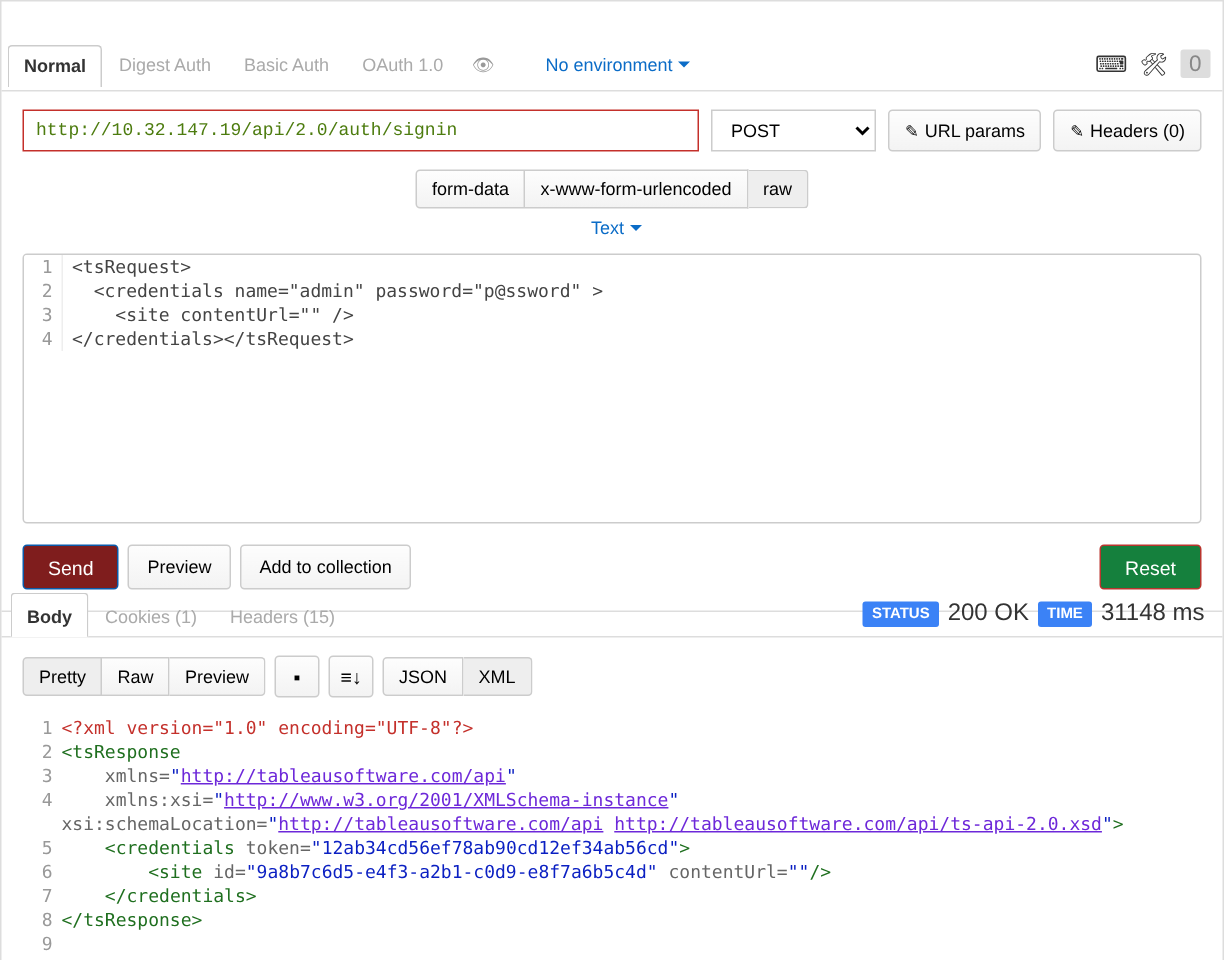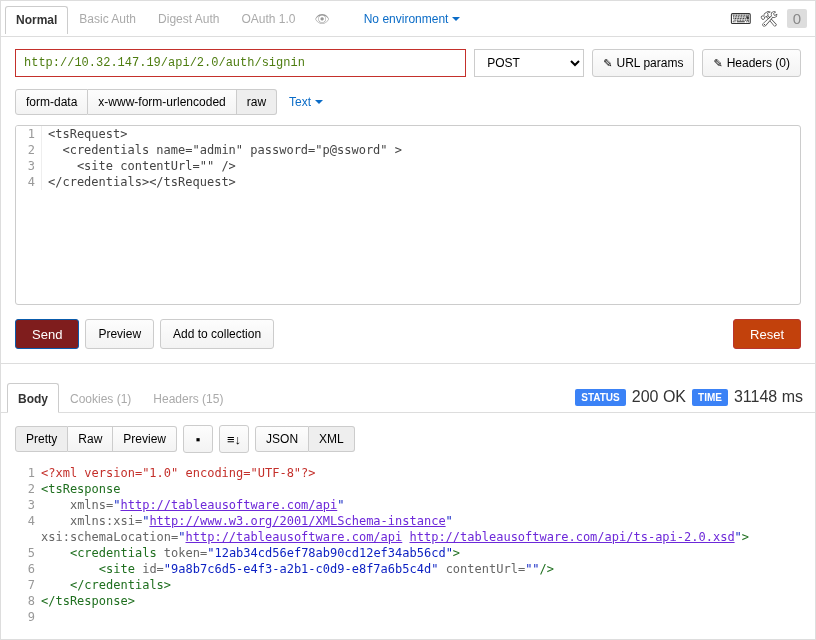--- a/index.html
+++ b/index.html
@@ -1,56 +1,56 @@
 <!DOCTYPE html>
 <html><head>
   <meta charset="utf-8">
   <style>
     * { box-sizing:border-box; margin:0; padding:0; }
     body { font-family:Arial,Helvetica,sans-serif; font-size:12px; color:#333; background:#fff; width:816px; }
     .container { border:1px solid #ddd; }
     
-    .top { display:flex; align-items:center; height:36px; border-bottom:1px solid #ddd; padding-left:4px; }
+    .top { display:flex; align-items:center; height:36px; border-bottom:1px solid #ddd; padding-left:4px;margin-top:24px; }
     .auth-tab { height:28px; display:flex; align-items:center; padding:0 10px; border:1px solid transparent; border-bottom:none; font-size:12px; color:#aaa; cursor:pointer; }
     .auth-tab.active { border-color:#ccc; background:#fff; color:#333; font-weight:bold; border-radius:3px 3px 0 0; position:relative; top:1px; }
     .eye-icon { margin-left:8px; color:#999; }
     .env-select { margin-left:8px; color:#0b6cc7; cursor:pointer; display:flex; align-items:center; gap:4px;padding-left:26px; }
     .env-select .caret { border-top:4px solid #0b6cc7; border-left:4px solid transparent; border-right:4px solid transparent; }
     .spacer { flex:1; }
     .top-icons { display:flex; align-items:center; gap:8px; padding-right:8px; color:#333; }
     .top-icons span { font-size:15px; }
     .count-badge { background:#ddd; color:#888; padding:1px 6px; border-radius:2px; font-size:11px; }
     
     .url-row { display:flex; align-items:center; padding:12px 14px; gap:8px; }
     .url-input { flex:1; height:28px; border:1px solid #c4302b; padding:0 8px; font-size:12px; color:#4d7c0f;font-family:Liberation Mono, monospace; }
     .method-select { width:110px; height:28px; border:1px solid #ccc; padding:0 8px; font-size:12px; background:#fff; }
     .pill-btn { height:28px; border:1px solid #ccc; background:linear-gradient(#fdfdfd,#f3f3f3); padding:0 10px; font-size:12px; cursor:pointer; display:inline-flex; align-items:center; gap:4px; border-radius:3px; }
     .pill-btn .pen { font-size:11px; }
     
-    .body-tabs { display:flex; align-items:center; padding:0 14px; gap:6px; }
+    .body-tabs { display:flex; align-items:center; padding:0 14px; gap:6px;flex-direction:column; }
     .seg { display:flex; }
     .seg .seg-btn { height:26px; padding:0 10px; border:1px solid #ccc; background:linear-gradient(#fdfdfd,#f3f3f3); font-size:12px; cursor:pointer; }
     .seg .seg-btn + .seg-btn { border-left:none; }
     .seg .seg-btn.active { background:#eee; font-weight:normal; }
     .seg-btn:first-child { border-radius:3px 0 0 3px; }
     .seg-btn:last-child { border-radius:0 3px 3px 0; }
     .text-link { color:#0b6cc7; cursor:pointer; margin-left:6px; display:inline-flex; align-items:center; gap:4px; }
     .text-link .caret { border-top:4px solid #0b6cc7; border-left:4px solid transparent; border-right:4px solid transparent; }
     
     .editor { margin:10px 14px 0 14px; border:1px solid #ccc; border-radius:3px; height:180px; overflow:auto; background:#fff; }
     .code-line { display:flex; font-family:Menlo,Consolas,monospace; font-size:12px; line-height:16px; }
     .gutter { width:26px; text-align:right; padding-right:6px; color:#999; background:#fff; border-right:1px solid #eee; user-select:none; flex-shrink:0; }
     .code  { padding-left:6px; white-space:pre; color:#444; }
     
     .send-row { display:flex; align-items:center; padding:14px; gap:6px; }
     .btn-primary { height:30px; background:#7f1d1d; color:#fff; border:1px solid #0a5bab; padding:0 16px; font-size:13px; cursor:pointer; border-radius:3px; }
     .btn-default { height:30px; background:linear-gradient(#fdfdfd,#f3f3f3); border:1px solid #ccc; padding:0 12px; font-size:12px; cursor:pointer; border-radius:3px; }
-    .btn-danger { height:30px; background:#c2410c; color:#fff; border:1px solid #b9352e; padding:0 16px; font-size:13px; cursor:pointer; border-radius:3px; }
-    
-    .resp-header { height:50px; display:flex; align-items:flex-end; border-top:1px solid #ddd; border-bottom:1px solid #ddd; padding:0 6px; }
+    .btn-danger { height:30px; background:#15803d; color:#fff; border:1px solid #b9352e; padding:0 16px; font-size:13px; cursor:pointer; border-radius:3px; }
+    
+    .resp-header { height:18px; display:flex; align-items:flex-end; border-top:1px solid #ddd; border-bottom:1px solid #ddd; padding:0 6px; }
     .resp-tab { padding:8px 10px 6px 10px; border:1px solid transparent; border-bottom:none; font-size:12px; color:#aaa; position:relative; cursor:pointer; }
     .resp-tab.active { color:#333; font-weight:bold; border-color:#ccc; border-bottom:1px solid #fff; bottom:-1px; background:#fff; border-radius:3px 3px 0 0; }
     .status-pills { margin-left:auto; display:flex; align-items:center; gap:6px; padding:4px 6px 6px 0; }
     .black-pill { background:#3b82f6; color:#fff; font-size:10px; font-weight:bold; padding:3px 6px; border-radius:2px; }
     .status-text { font-size:16px; color:#333; }
     
     .resp-toolbar { display:flex; align-items:center; gap:6px; padding:12px 14px; }
     .icon-btn { width:30px; height:28px; border:1px solid #ccc; background:linear-gradient(#fdfdfd,#f3f3f3); border-radius:3px; display:flex; align-items:center; justify-content:center; cursor:pointer; font-size:13px; }
     
     .resp-body { margin:0 14px 14px 14px; font-family:Menlo,Consolas,monospace; font-size:12px; line-height:16px; }
@@ -62,22 +62,22 @@
     .xml-attr-name { color:#666; }
     .xml-attr-val { color:#0a1fc2; }
     .xml-link { color:#6d28d9; text-decoration:underline; }
   </style>
 </head>
 <body>
 
 <div class="container">
   <div class="top">
     <div class="auth-tab active">Normal</div>
+    <div class="auth-tab">Digest Auth</div>
     <div class="auth-tab">Basic Auth</div>
-    <div class="auth-tab">Digest Auth</div>
     <div class="auth-tab">OAuth 1.0</div>
     <span class="eye-icon">👁</span>
     <div class="env-select">
       <span>No environment</span>
       <span class="caret"></span>
     </div>
     <div class="spacer"></div>
     <div class="top-icons">
       <span>⌨</span>
       <span>🛠</span>

